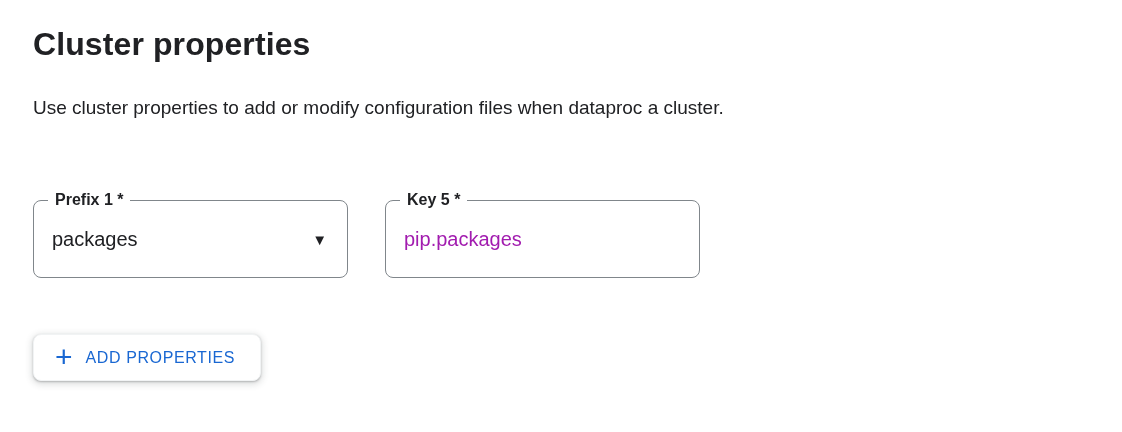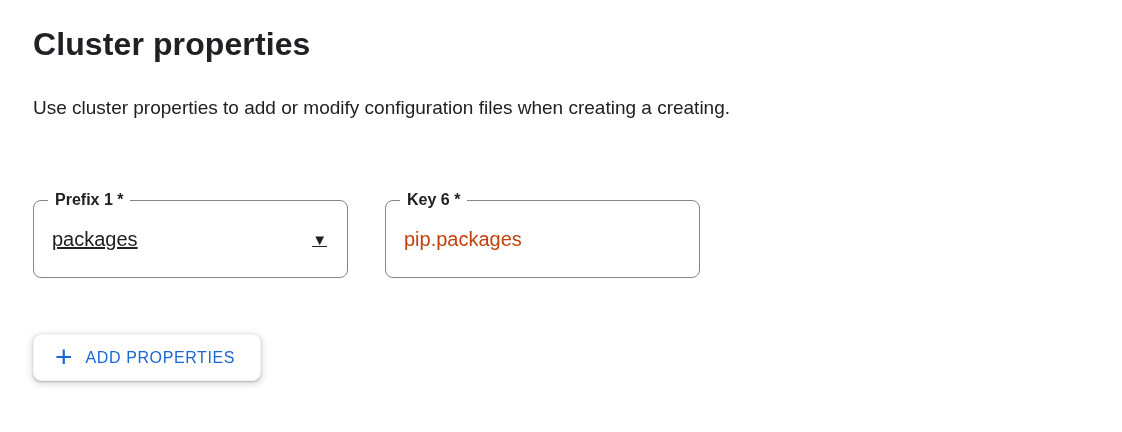--- a/index.html
+++ b/index.html
@@ -26,21 +26,20 @@
     font-size: 19px;
     font-weight: 400;
     line-height: 24px;
     color: #202124;
     margin-bottom: 80px;
   }
   .fields-row {
     display: flex;
     gap: 37px;
     align-items: flex-start;
-    text-decoration: underline;
   }
   .field {
     position: relative;
     width: 315px;
     height: 78px;
     border: 1.5px solid #80868b;
     border-radius: 8px;
     background: #ffffff;
   }
   .field-label {
@@ -76,21 +75,21 @@
   .field-input {
     width: 100%;
     height: 100%;
     border: none;
     outline: none;
     background: transparent;
     border-radius: 8px;
     padding: 0 18px;
     font-family: "Liberation Sans", sans-serif;
     font-size: 20px;
-    color: #c2410c;
+    color: #a21caf;
   }
   .add-button {
     margin-top: 56px;
     display: inline-flex;
     align-items: center;
     gap: 13px;
     height: 47px;
     padding: 0 25px 0 21px;
     background: #ffffff;
     border: 1px solid #f1f3f4;
@@ -115,34 +114,34 @@
     white-space: nowrap;
   }
 </style>
 </head>
 <body>
 
 <div class="page">
 
   <h1 class="page-title">Cluster properties</h1>
 
-  <p class="page-description">Use cluster properties to add or modify configuration files when creating a creating.</p>
+  <p class="page-description">Use cluster properties to add or modify configuration files when dataproc a cluster.</p>
 
   <div class="fields-row">
 
     <div class="field">
       <span class="field-label">Prefix 1 *</span>
       <div class="select-inner">
         <span class="select-value">packages</span>
         <span class="caret">▼</span>
       </div>
     </div>
 
     <div class="field">
-      <span class="field-label">Key 6 *</span>
+      <span class="field-label">Key 5 *</span>
       <input class="field-input" type="text" value="pip.packages" style="">
     </div>
 
 
   </div>
 
   <button class="add-button">
     <span class="plus-icon">+</span>
     <span class="add-button-label">ADD PROPERTIES</span>
   </button>

